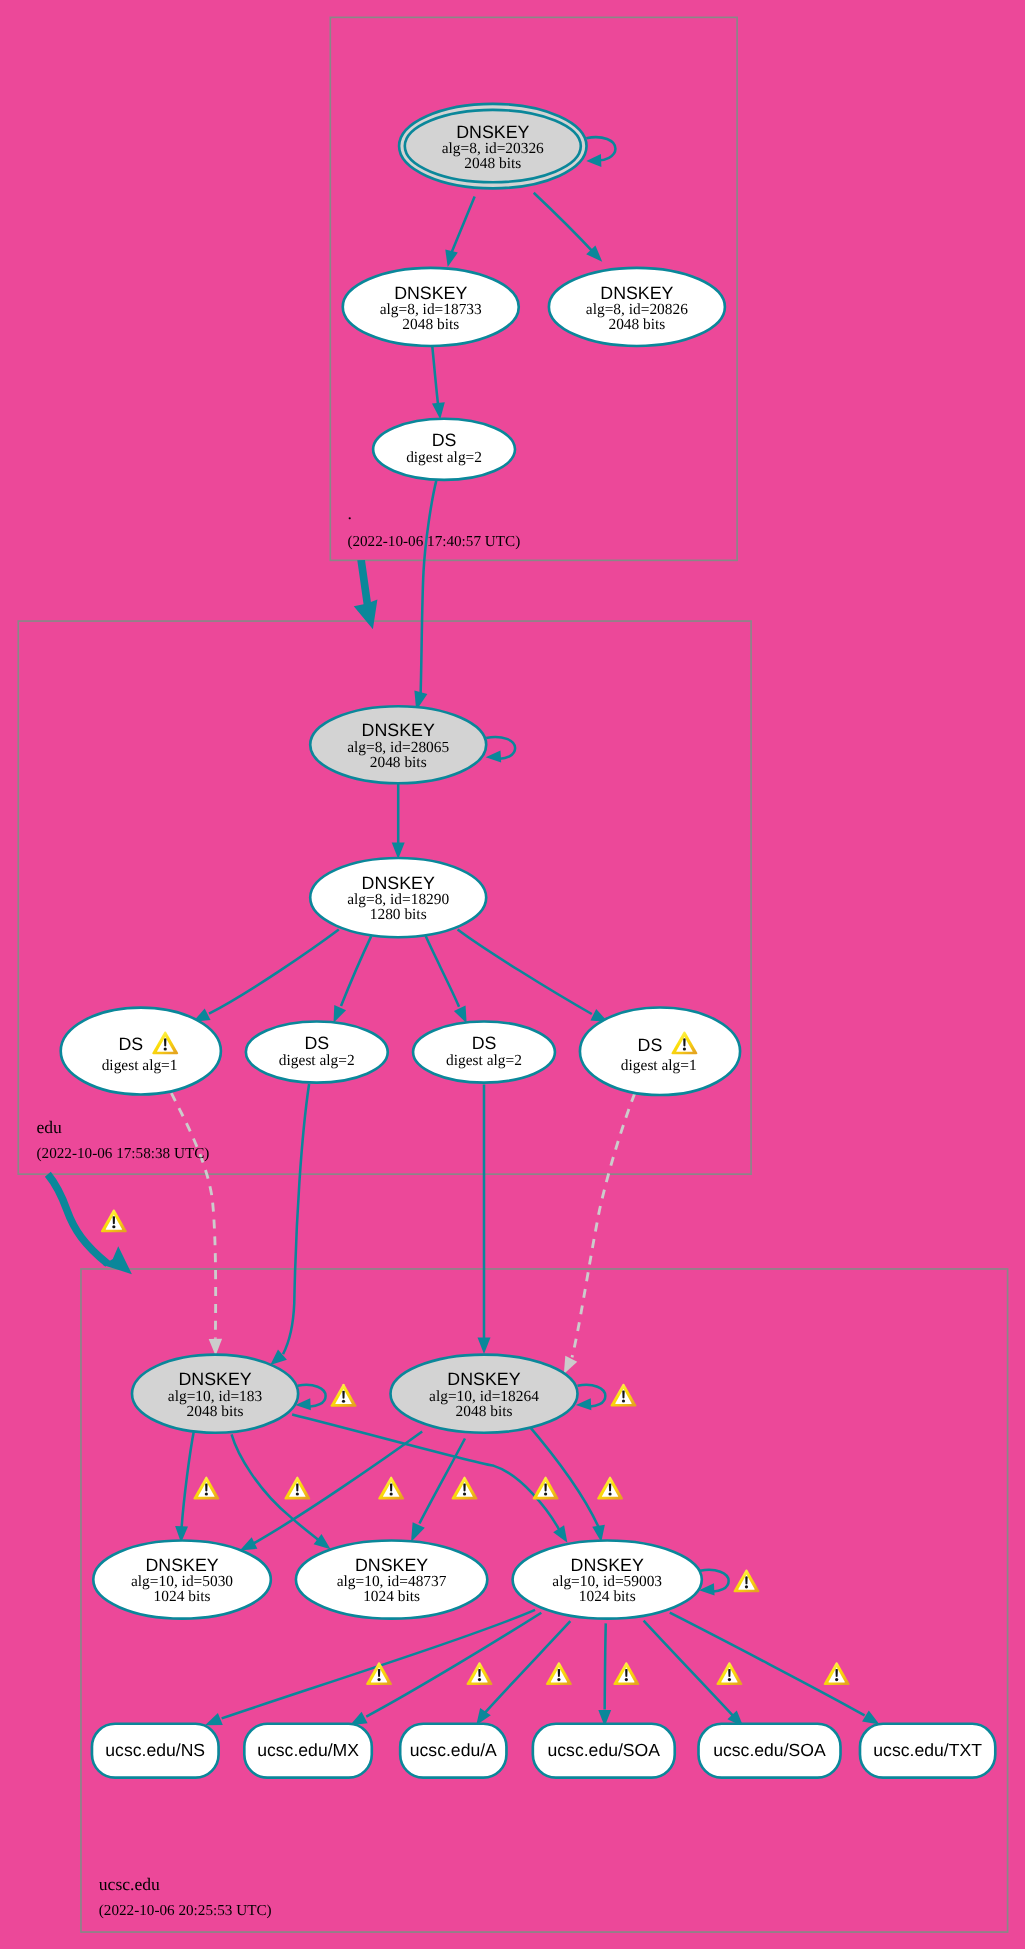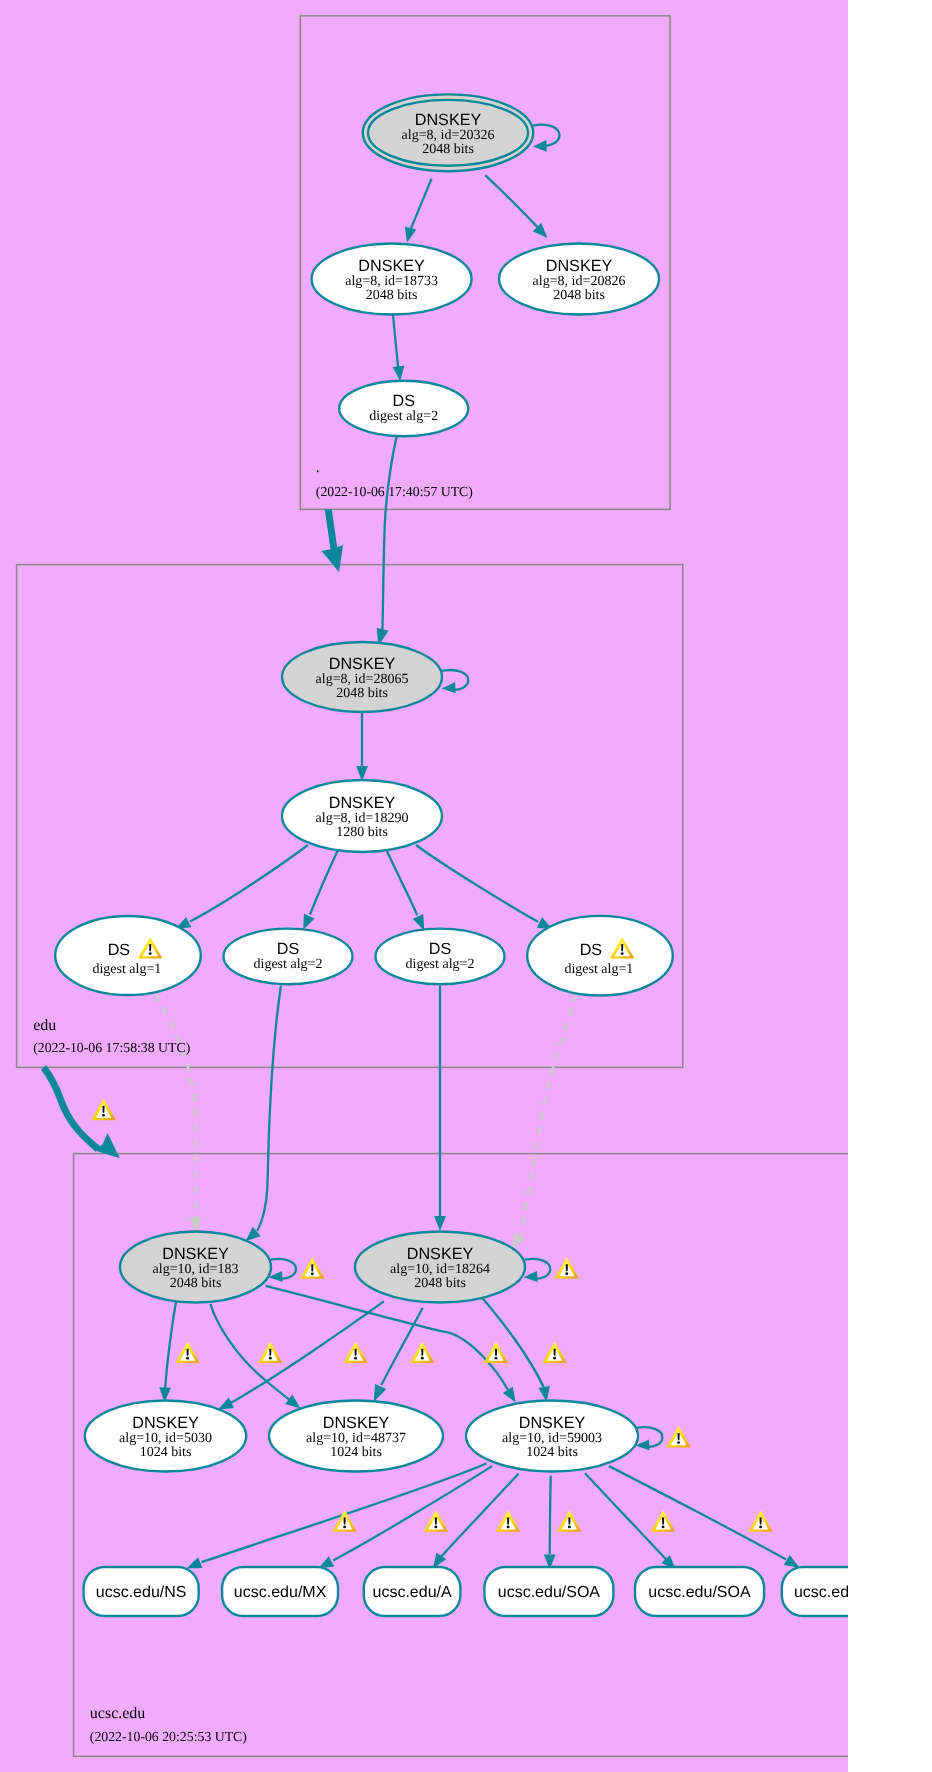--- a/index.html
+++ b/index.html
@@ -1,16 +1,16 @@
 <!DOCTYPE html>
 <html><head>
 <meta charset="utf-8">
 <style>
   html,body{margin:0;padding:0;background:#ffffff;}
-  #page{width:848px;height:1772px;position:relative;background:#f0abfc;overflow:hidden;}
+  #page{width:932px;height:1772px;position:relative;background:#ec4899;overflow:hidden;}
   svg#chain{display:block;width:932px;height:1772px;shape-rendering:geometricPrecision;}
   .cluster{fill:none;stroke:#888888;stroke-width:1.5;}
   .ell{stroke:#0a879a;stroke-width:2.4;}
   .ell.secure{fill:#d3d3d3;}
   .ell.plain{fill:#ffffff;}
   .rrbox{fill:#ffffff;stroke:#0a879a;stroke-width:2.4;}
   .edge{fill:none;stroke:#0a879a;stroke-width:2.3;}
   .edge-head{fill:#0a879a;stroke:none;}
   .edge-ins{fill:none;stroke:#cccccc;stroke-width:2.6;stroke-dasharray:8.2,7.1;}
   .edge-ins-head{fill:#cccccc;stroke:none;}

